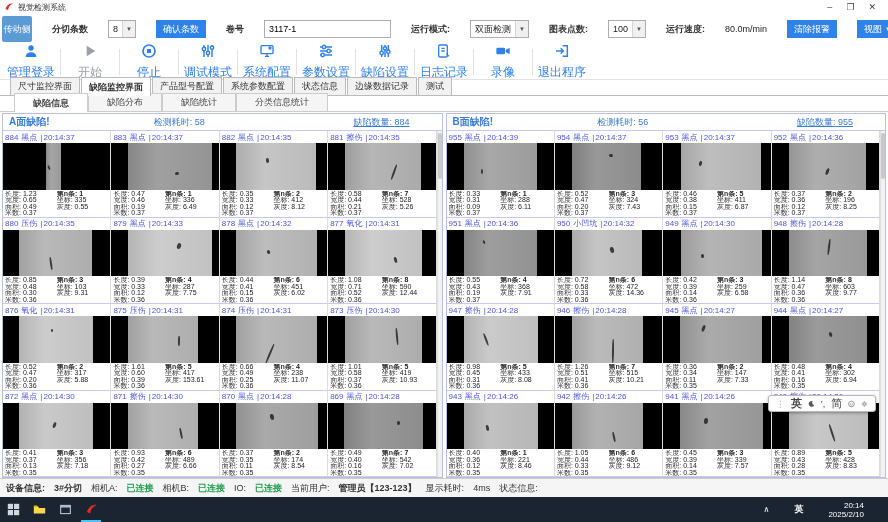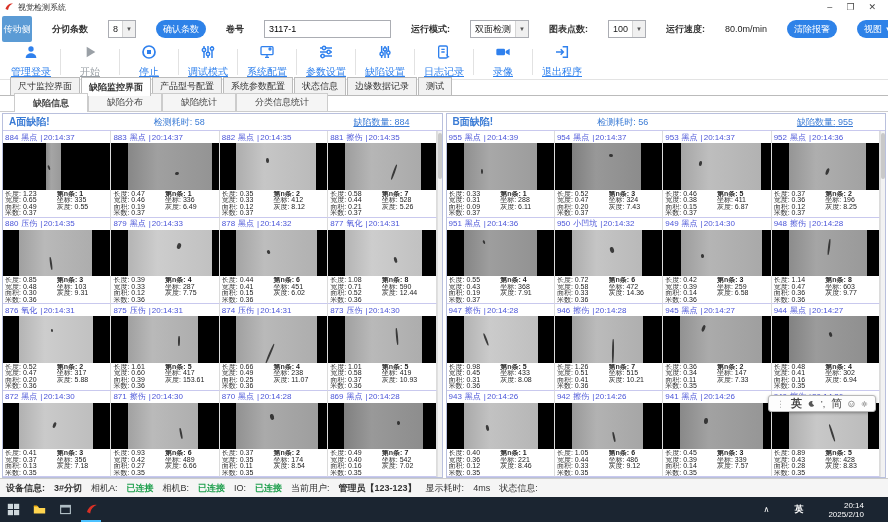--- a/index.html
+++ b/index.html
@@ -13,30 +13,30 @@
   .win-controls span { cursor:default; line-height:14px; }
 
   
   .toolbar1 { height:30px; display:flex; align-items:center; gap:20px; padding:0 2px; flex:0 0 auto; font-size:9px; color:#222; }
   .side-btn { width:30px; height:26px; background:#5b9bd5; color:#fff; display:flex; align-items:center; justify-content:center; font-size:9px; border-radius:2px; cursor:pointer; flex:0 0 auto; }
   .lbl { font-weight:bold; color:#333; white-space:nowrap; }
   .combo { display:flex; align-items:center; border:1px solid #abadb3; background:#fff; height:18px; font-size:9px; }
   .combo .val { padding:0 4px; flex:1; white-space:nowrap; overflow:hidden; }
   .combo .arr { width:13px; height:100%; background:#f0f0f0; border-left:1px solid #d5d5d5; display:flex; align-items:center; justify-content:center; font-size:6px; color:#555; }
   .txt-input { height:18px; border:1px solid #abadb3; font-size:9px; padding:0 4px; width:128px; font-family:inherit; }
-  .blue-btn { background:#2e82e8; color:#fff; border:none; height:18px; padding:0 7px; font-size:9px; border-radius:9px; cursor:pointer; white-space:nowrap; font-family:inherit; display:flex; align-items:center; gap:3px; }
+  .blue-btn { background:#2e82e8; color:#fff; border:none; height:18px; padding:0 7px; font-size:9px; border-radius:0; cursor:pointer; white-space:nowrap; font-family:inherit; display:flex; align-items:center; gap:3px; }
   .blue-btn .dn { font-size:6px; }
   .speed-val { color:#222; white-space:nowrap; }
 
   
   .toolbar2 { height:36px; display:flex; align-items:center; padding:0 4px; border-bottom:1px solid #e3e3e3; flex:0 0 auto; }
   .big-btn { width:54px; height:34px; display:flex; flex-direction:column; align-items:center; justify-content:center; gap:1px; color:#2f80ed; cursor:pointer; }
   .big-btn.gray { color:#9aa0a6; }
   .big-btn svg { width:16px; height:16px; }
-  .big-btn .bl { font-size:10px; white-space:nowrap;text-decoration:underline; }
+  .big-btn .bl { font-size:12px; white-space:nowrap; }
   .tb-sep { width:1px; height:26px; background:#e2e2e2; margin:0 2px; }
 
   
   .main-tabs { height:16px; display:flex; align-items:flex-end; padding-left:10px; border-bottom:1px solid #bbb; flex:0 0 auto; background:#fff; }
   .mtab { font-size:9px; color:#333; padding:2px 7px; border:1px solid #bbb; border-bottom:none; background:#f2f2f2; margin-right:1px; cursor:pointer; white-space:nowrap; }
   .mtab.active { background:#fff; font-weight:bold; position:relative; top:1px; padding-top:3px; }
 
   
   .sub-tabs { height:16px; display:flex; align-items:flex-end; padding-left:14px; flex:0 0 auto; background:#fff; border-bottom:1px solid #ccc; }
   .stab { font-size:9px; color:#444; padding:2px 18px; border:1px solid #ccc; border-bottom:none; background:#f5f5f5; cursor:pointer; white-space:nowrap; }

